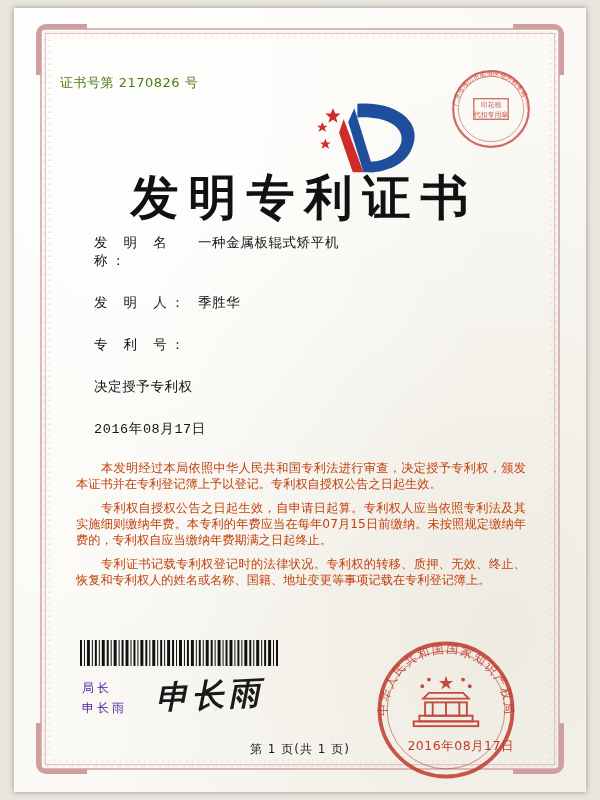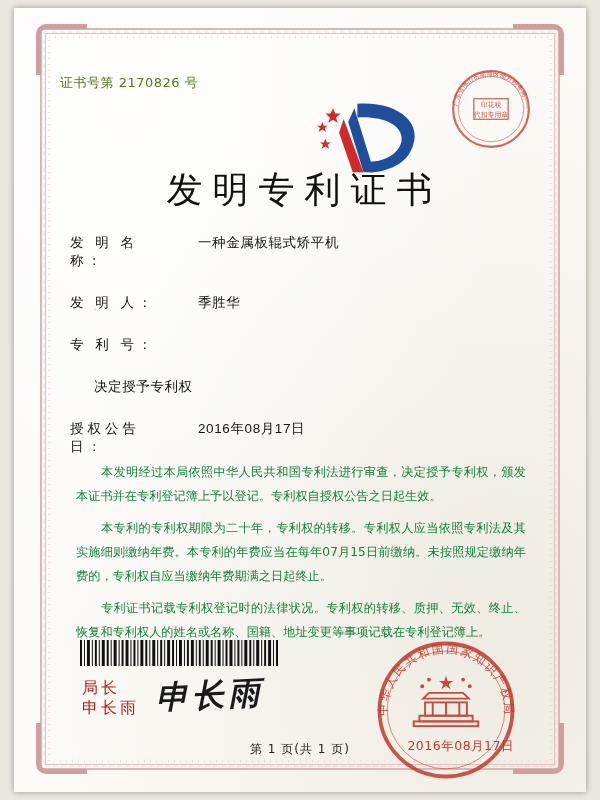--- a/index.html
+++ b/index.html
@@ -98,92 +98,91 @@
     width: 122px;
     height: 84px;
   }
   .title {
     position: absolute;
     left: 0;
     right: 1px;
     top: 118px;
     text-align: center;
     font-family: "DejaVu Serif", "Liberation Serif", serif;
-    font-weight: normal;
-    font-size: 36px;
+    font-weight: bold;
+    font-size: 48px;
     letter-spacing: 10px;
     color: #111;
     text-indent: 10px;
   }
   
   .seal-top {
     position: absolute;
     right: 6px;
     top: 18px;
     width: 86px;
     height: 86px;
   }
   .fields {
     position: absolute;
-    left: 10px;
+    left: 34px;
     right: 10px;
     top: 186px;
     font-size: 13.5px;
-    font-family: Liberation Sans, sans-serif;
+    font-family: Liberation Mono, monospace;
   }
   .field-row {
     display: flex;
     align-items: baseline;
     margin-bottom: 24px;
   }
   .field-label {
     width: 104px;
     flex: 0 0 104px;
     letter-spacing: 4px;
     color: #141414;
     font-size: 13.5px;
   }
   .field-value {
     color: #141414;
     font-size: 13.5px;
     letter-spacing: 0.6px;
-    margin-left: 24px;
   }
   .paragraphs {
     position: absolute;
     left: 16px;
     right: 14px;
     top: 412px;
     font-size: 12.2px;
-    line-height: 24px;
-    color: #15803d;
+    line-height: 16px;
+    color: #c2410c;
     font-family: "DejaVu Sans", "Liberation Sans", sans-serif;
   }
   .paragraphs p {
     margin: 0 0 8px 0;
     text-indent: 25px;
     text-align: justify;
   }
   
   .barcode {
     position: absolute;
     left: 20px;
     top: 592px;
     width: 198px;
     height: 26px;
   }
   
   .sig-block {
     position: absolute;
     left: 22px;
     top: 630px;
-    font-size: 16px;
+    font-size: 12px;
     line-height: 20px;
     letter-spacing: 3px;
-    color: #b91c1c;
+    color: #4c1d95;
     font-family: "DejaVu Sans", "Liberation Sans", sans-serif;
   }
   .handwriting {
     position: absolute;
     left: 96px;
     top: 626px;
     font-family: "DejaVu Serif", "Liberation Serif", serif;
     font-size: 32px;
     font-style: italic;
     font-weight: bold;
@@ -288,28 +287,27 @@
           <div class="field-label">发 明 人：</div>
           <div class="field-value">季胜华</div>
         </div>
         <div class="field-row">
           <div class="field-label">专 利 号：</div>
         </div>
         <div class="field-row">
           <div class="field-value">决定授予专利权</div>
         </div>
         <div class="field-row">
-          <div class="field-label">授权公告日：</div>
           <div class="field-value">2016年08月17日</div>
         </div>
       </div>
 
       <div class="paragraphs">
         <p>本发明经过本局依照中华人民共和国专利法进行审查，决定授予专利权，颁发本证书并在专利登记簿上予以登记。专利权自授权公告之日起生效。</p>
-        <p>本专利的专利权期限为二十年，专利权的转移。专利权人应当依照专利法及其实施细则缴纳年费。本专利的年费应当在每年07月15日前缴纳。未按照规定缴纳年费的，专利权自应当缴纳年费期满之日起终止。</p>
+        <p>专利权自授权公告之日起生效，自申请日起算。专利权人应当依照专利法及其实施细则缴纳年费。本专利的年费应当在每年07月15日前缴纳。未按照规定缴纳年费的，专利权自应当缴纳年费期满之日起终止。</p>
         <p>专利证书记载专利权登记时的法律状况。专利权的转移、质押、无效、终止、恢复和专利权人的姓名或名称、国籍、地址变更等事项记载在专利登记簿上。</p>
       </div>
 
       <svg class="barcode" viewBox="0 0 200 26" preserveAspectRatio="none">
         <g fill="#111">
           <rect x="0" y="0" width="2" height="26"></rect>
             <rect x="4" y="0" width="1" height="26"></rect>
           <rect x="7" y="0" width="3" height="26"></rect>
             <rect x="12" y="0" width="1" height="26"></rect>
           <rect x="15" y="0" width="2" height="26"></rect>

